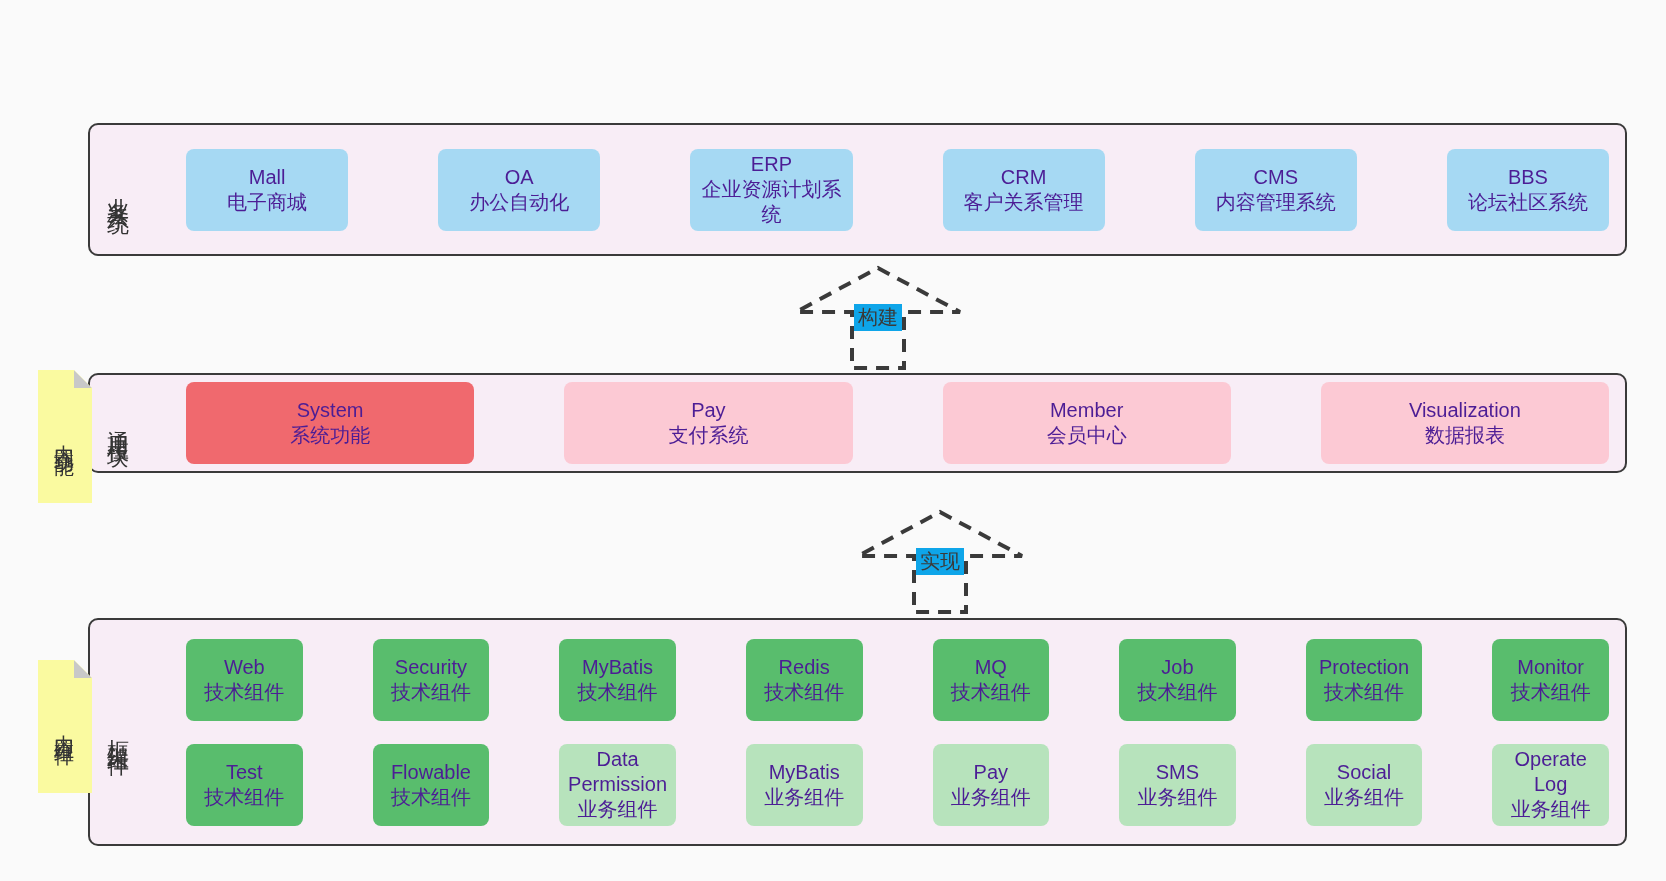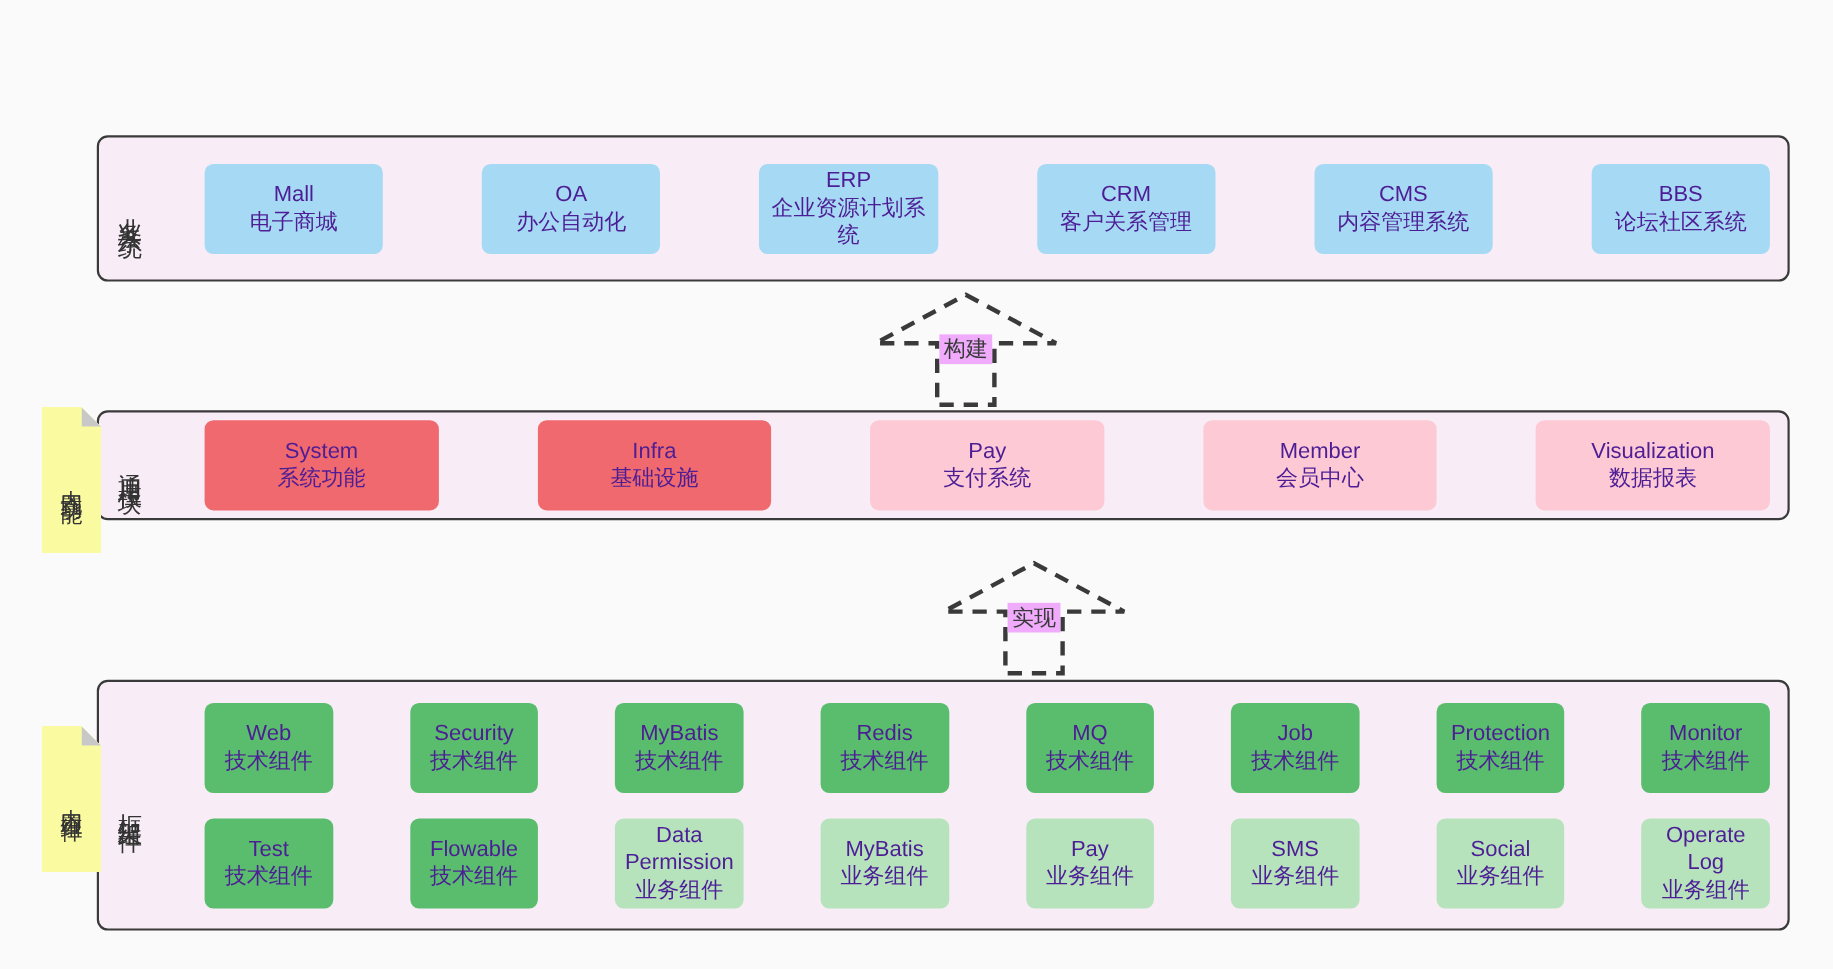--- a/index.html
+++ b/index.html
@@ -59,21 +59,21 @@
     clip-path:polygon(0 0,100% 100%,0 100%);
   }
   #note-functions{top:370px;}
   #note-components{top:660px;}
   .arrow{position:absolute;width:180px;height:112px;}
   #arrow-build{left:788px;top:260px;}
   #arrow-implement{left:850px;top:504px;}
   .arrow svg{position:absolute;inset:0;}
   .arrow .arrow-label{
     position:absolute;left:50%;top:44px;transform:translateX(-50%);
-    background:#f0abfc;padding:0 4px;font-size:20px;color:#3a3a3a;white-space:nowrap;
+    background:#0ea5e9;padding:0 4px;font-size:20px;color:#3a3a3a;white-space:nowrap;
   }
 </style>
 </head>
 <body style="background: rgb(250, 250, 250);">
 
 <div class="band" id="band-business">
   <div class="band-label">业务系统</div>
   <div class="boxes">
       <div class="box blue">
         <div class="en">Mall</div>
@@ -113,24 +113,20 @@
   <span>内置功能</span>
 </div>
 
 <div class="band" id="band-modules">
   <div class="band-label">通用模块</div>
   <div class="boxes">
       <div class="box red">
         <div class="en">System</div>
         <div class="zh">系统功能</div>
       </div>
-      <div class="box red">
-        <div class="en">Infra</div>
-        <div class="zh">基础设施</div>
-      </div>
       <div class="box pink">
         <div class="en">Pay</div>
         <div class="zh">支付系统</div>
       </div>
       <div class="box pink">
         <div class="en">Member</div>
         <div class="zh">会员中心</div>
       </div>
       <div class="box pink">
         <div class="en">Visualization</div>

